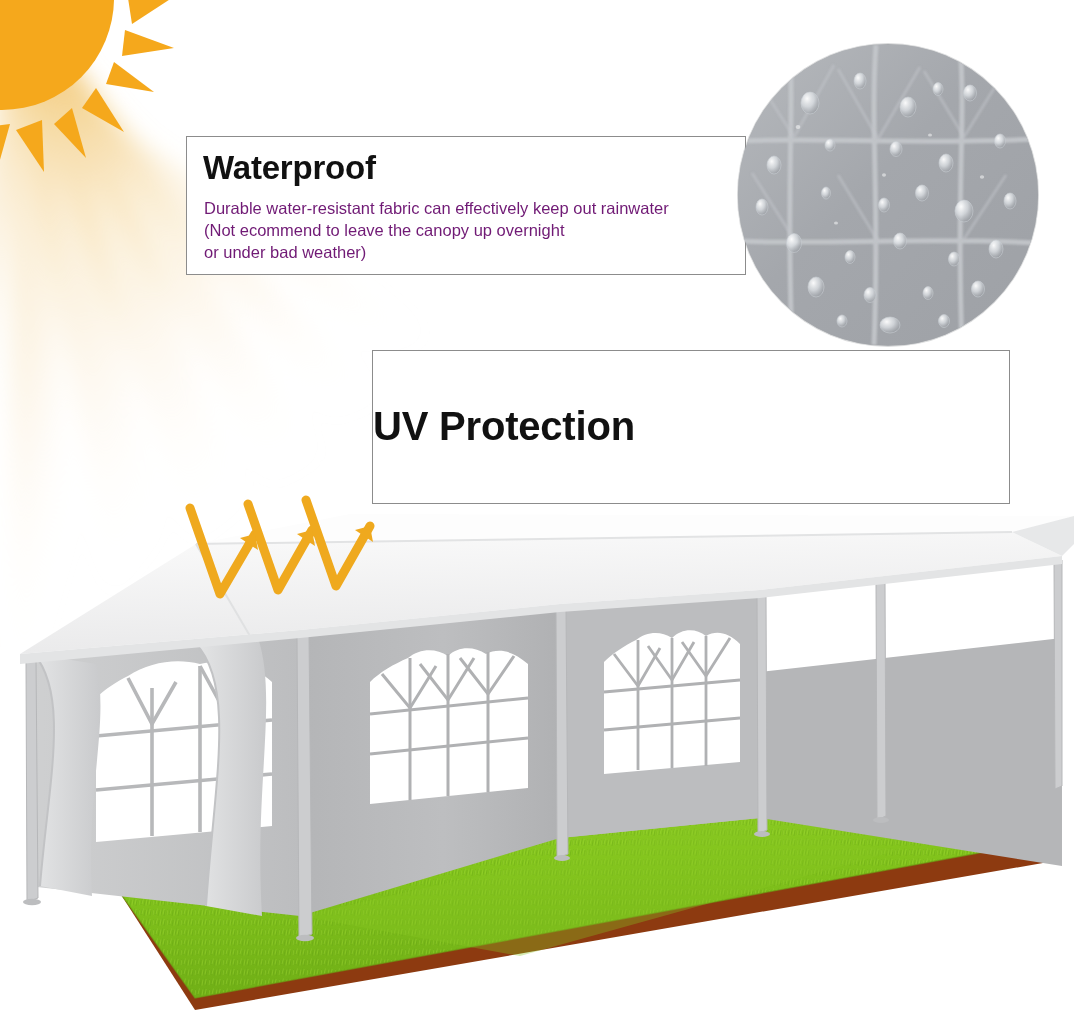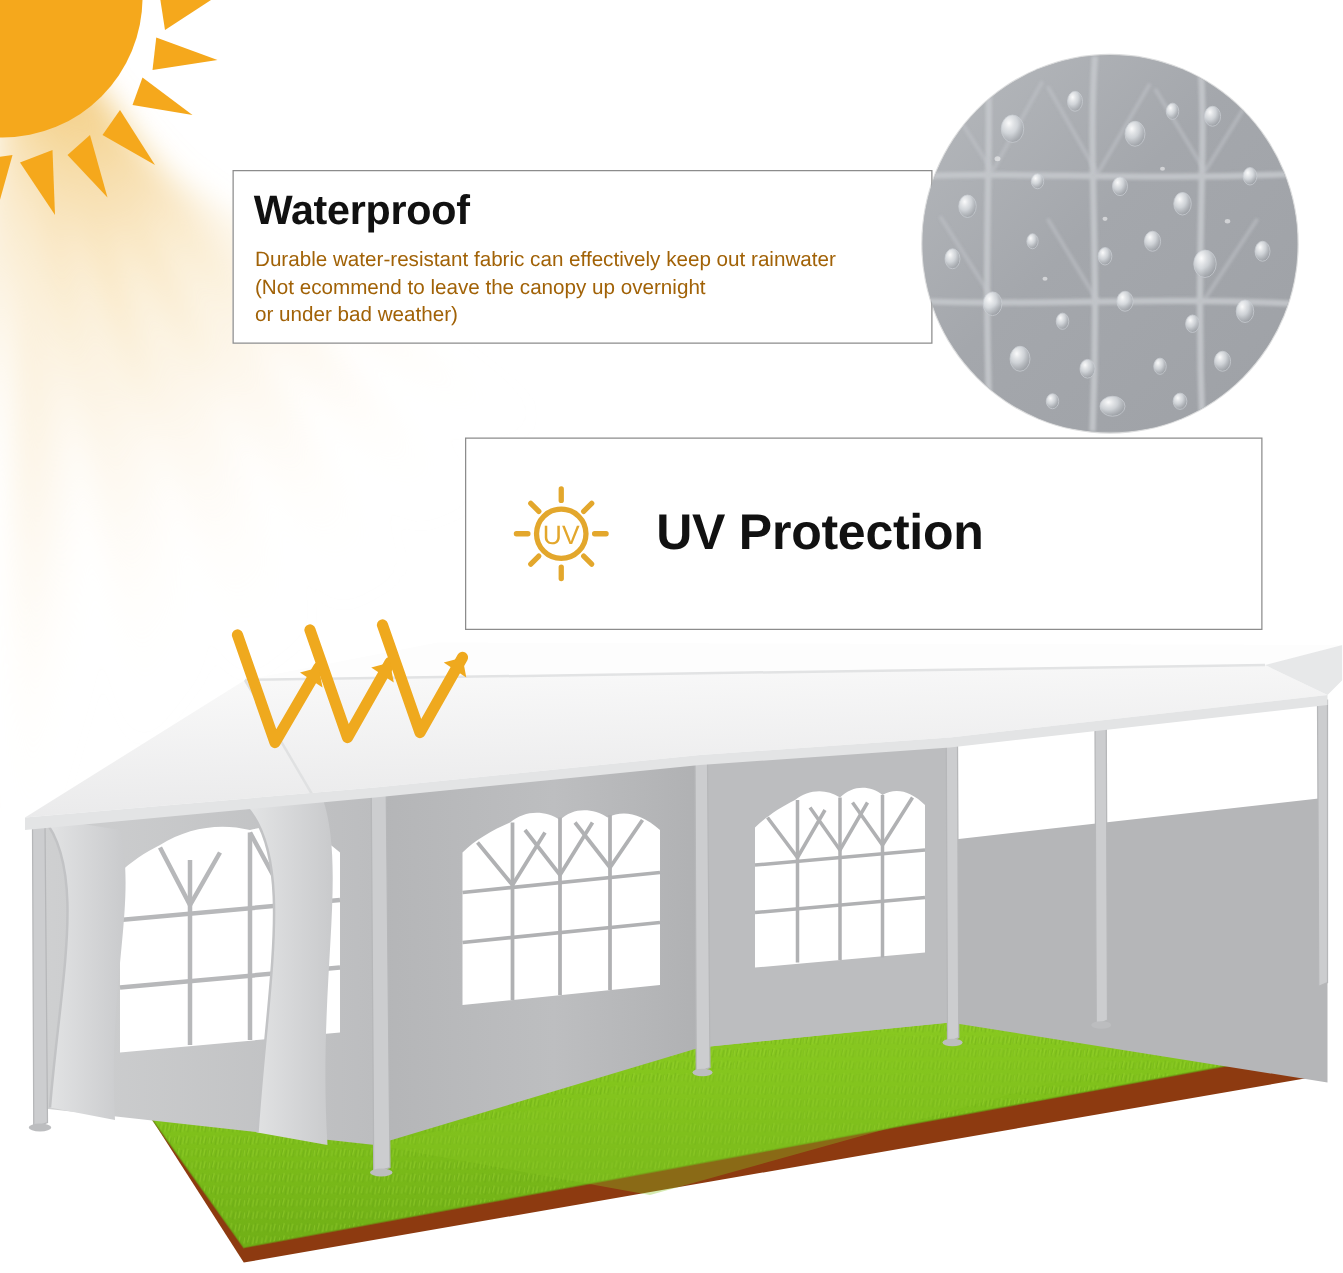--- a/index.html
+++ b/index.html
@@ -29,21 +29,21 @@
     z-index:5;
   }
   .card-waterproof { left:186px; top:136px; width:560px; height:139px; }
   .card-uv        { left:372px; top:350px; width:638px; height:154px; }
 
   .card-title {
     font-weight:bold; color:#111111; letter-spacing:-0.2px;
     white-space:nowrap;
   }
   .card-body {
-    color:#a16207; line-height:1.34; white-space:pre-line;
+    color:#701a75; line-height:1.34; white-space:pre-line;
   }
 
   .wp-title { position:absolute; left:16px; top:12px; font-size:33px; }
   .wp-body  { position:absolute; left:17px; top:60px; font-size:16.5px; }
 
   .uv-inner { position:absolute; inset:0; display:flex; align-items:center; }
   .uv-icon  { width:152px; flex:0 0 152px; display:flex; align-items:center; justify-content:center; }
   .uv-icon svg { width:92px; height:92px; display:block; }
   .uv-text  { flex:1 1 auto; padding-right:10px; }
   .uv-title { font-size:40px; margin-bottom:1px; }
@@ -117,36 +117,20 @@
 
   <div class="card card-waterproof">
     <div class="card-title wp-title">Waterproof</div>
     <div class="card-body wp-body">Durable water-resistant fabric can effectively keep out rainwater
 (Not ecommend to leave the canopy up overnight
 or under bad weather)</div>
   </div>
 
   <div class="card card-uv">
     <div class="uv-inner">
-      <div class="uv-icon">
-        <svg viewBox="0 0 100 100">
-          <g stroke="#E3A72C" stroke-width="4.6" stroke-linecap="round" fill="none">
-            <circle cx="50" cy="50" r="21.5"></circle>
-            <line x1="50" y1="11" x2="50" y2="21"></line>
-            <line x1="50" y1="79" x2="50" y2="89"></line>
-            <line x1="11" y1="50" x2="21" y2="50"></line>
-            <line x1="79" y1="50" x2="89" y2="50"></line>
-            <line x1="23.5" y1="23.5" x2="30.5" y2="30.5"></line>
-            <line x1="69.5" y1="69.5" x2="76.5" y2="76.5"></line>
-            <line x1="76.5" y1="23.5" x2="69.5" y2="30.5"></line>
-            <line x1="30.5" y1="69.5" x2="23.5" y2="76.5"></line>
-          </g>
-          <text x="50" y="58.5" text-anchor="middle" font-family="Liberation Sans, sans-serif" font-size="23" fill="#E3A72C">UV</text>
-        </svg>
-      </div>
       <div class="uv-text">
         <div class="card-title uv-title">UV Protection</div>
       </div>
     </div>
   </div>
 
   <div class="fabric-circle">
     <svg viewBox="0 0 300 300">
       <defs>
         <linearGradient id="fabg" x1="0" y1="0" x2="1" y2="1">

